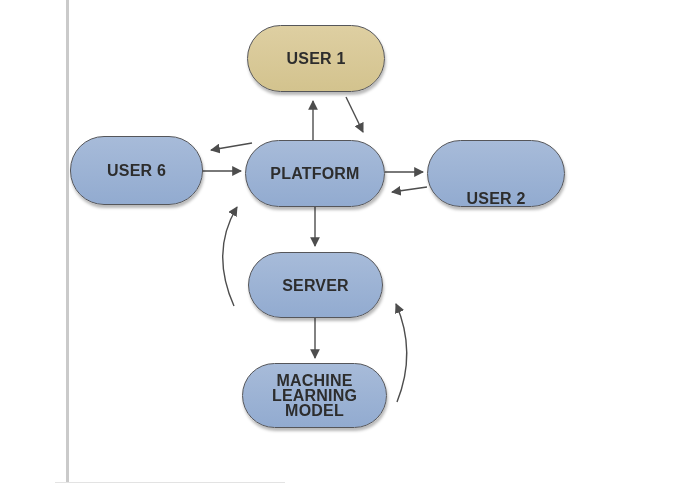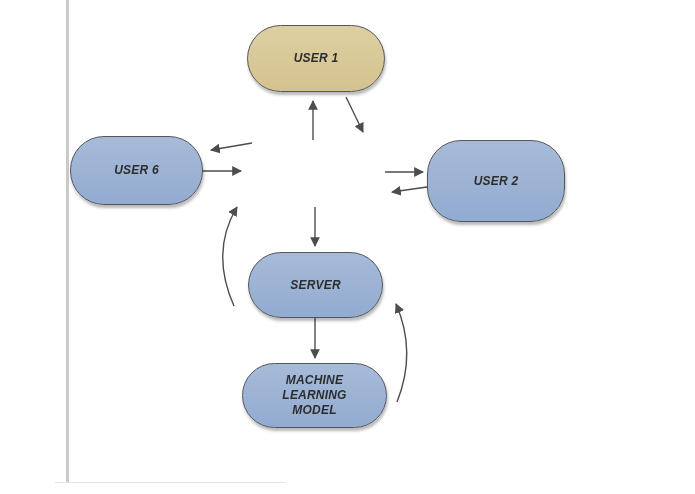--- a/index.html
+++ b/index.html
@@ -58,32 +58,31 @@
     box-sizing: border-box;
     text-align: center;
   }
   .node--blue {
     background: linear-gradient(var(--node-blue-light, #a7bbd9), var(--node-blue, #92abd0));
   }
   .node--tan {
     background: linear-gradient(var(--node-tan-light, #decfa2), var(--node-tan, #d3c38e));
   }
   .node .label {
-    font-size: 12px;
+    font-size: 16px;
     font-weight: bold;
     color: var(--label-color, #2d2d2d);
     letter-spacing: 0.2px;
     line-height: 15px;
     white-space: pre-line;
-    font-style: italic;
   }
   .node--user1   { left: 247px; top: 25px;  width: 138px; height: 67px; }
   .node--user3   { left: 70px;  top: 136px; width: 133px; height: 69px; }
   .node--platform{ left: 245px; top: 140px; width: 140px; height: 67px; }
-  .node--user2   { left: 427px; top: 140px; width: 138px; height: 82px; }
+  .node--user2   { left: 427px; top: 140px; width: 138px; height: 67px; align-items: flex-end; }
   .node--server  { left: 248px; top: 252px; width: 135px; height: 66px; }
   .node--ml      { left: 242px; top: 363px; width: 145px; height: 65px; }
 </style>
 </head>
 <body>
 
 <div class="canvas">
 
   <div class="page-edge-v"></div>
   <div class="page-edge-h"></div>
@@ -107,20 +106,23 @@
   </svg>
 
   <div class="node node--tan node--user1">
     <span class="label">USER 1</span>
   </div>
 
   <div class="node node--blue node--user3">
     <span class="label">USER 6</span>
   </div>
 
+  <div class="node node--blue node--platform">
+    <span class="label">PLATFORM</span>
+  </div>
 
   <div class="node node--blue node--user2">
     <span class="label">USER 2</span>
   </div>
 
   <div class="node node--blue node--ml">
     <span class="label">MACHINE
 LEARNING
 MODEL</span>
   </div>

